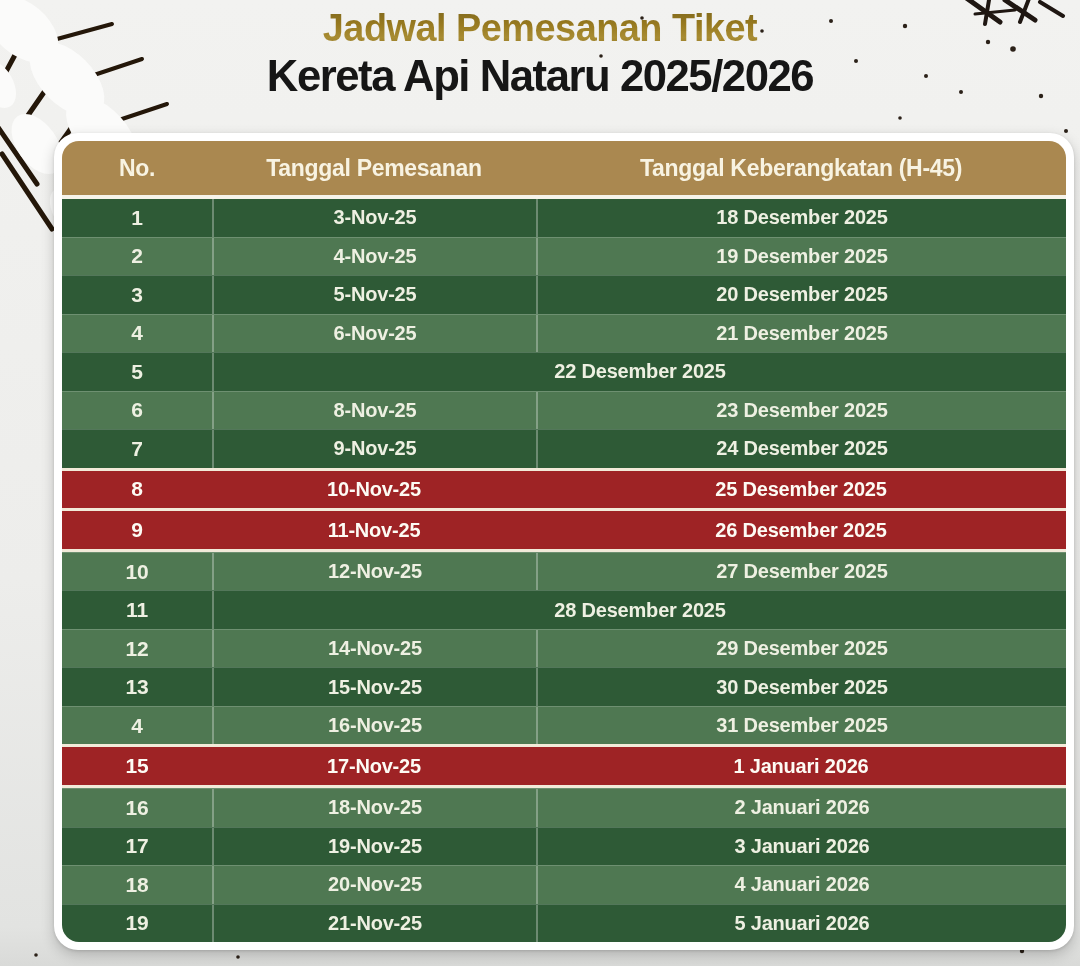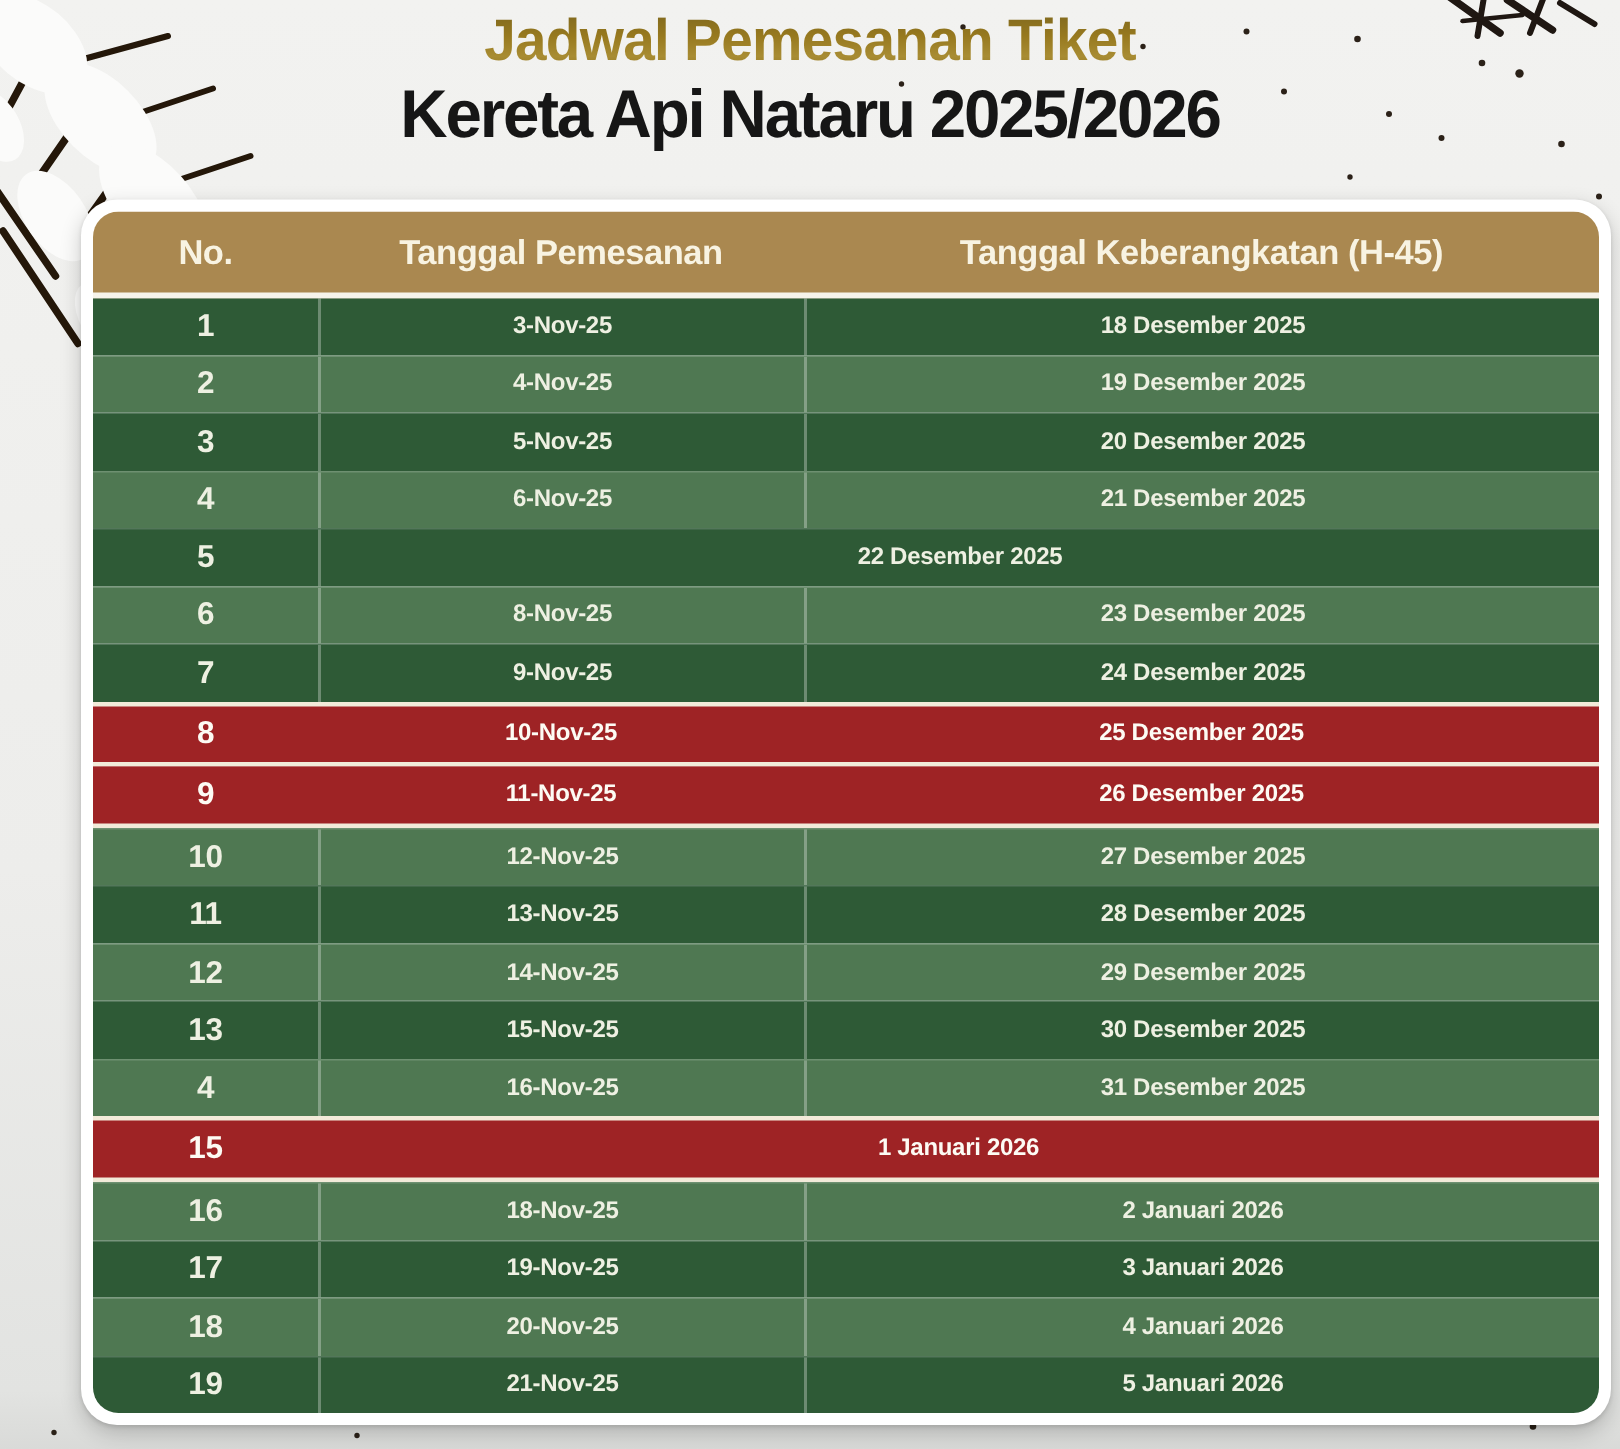--- a/index.html
+++ b/index.html
@@ -44,21 +44,21 @@
   }
   .tbody{flex:1;display:flex;flex-direction:column;}
   .row{flex:1 1 0;display:flex;box-sizing:border-box;min-height:0;}
   .row.dark{background:var(--greenDark,#2e5a36);}
   .row.light{background:var(--greenLight,#4f7852);}
   .row.red{background:var(--red,#9e2325);border-top:3px solid #f2ead9;border-bottom:3px solid #f2ead9;}
   .row.red + .row.red{border-top:0;}
   .row + .row:not(.red){border-top:1px solid rgba(255,255,255,0.18);}
   .cell{
     display:flex;align-items:center;justify-content:center;height:100%;
-    color:#eef0e2;font-weight:bold;font-size:16px;letter-spacing:-0.2px;box-sizing:border-box;
+    color:#eef0e2;font-weight:bold;font-size:20px;letter-spacing:-0.2px;box-sizing:border-box;
   }
   .row.red .cell{color:#fdfbf4;}
   .c1{width:150px;flex:0 0 150px;font-size:21px;}
   .c2{width:324px;flex:0 0 324px;}
   .c3{flex:1;}
   .h1{width:150px;flex:0 0 150px;}
   .h2{width:324px;flex:0 0 324px;}
   .h3{flex:1;}
   .row:not(.red) .c2,.row:not(.red) .c3{border-left:2px solid rgba(255,255,255,0.30);}
 </style>
@@ -189,40 +189,40 @@
       <div class="cell c2">11-Nov-25</div>
       <div class="cell c3">26 Desember 2025</div>
     </div>
           <div class="row light">
       <div class="cell c1">10</div>
       <div class="cell c2">12-Nov-25</div>
       <div class="cell c3">27 Desember 2025</div>
     </div>
           <div class="row dark">
       <div class="cell c1">11</div>
-      <div class="cell c2">13-Nov-25</div>
       <div class="cell c3">28 Desember 2025</div>
     </div>
           <div class="row light">
       <div class="cell c1">12</div>
       <div class="cell c2">14-Nov-25</div>
       <div class="cell c3">29 Desember 2025</div>
     </div>
           <div class="row dark">
       <div class="cell c1">13</div>
       <div class="cell c2">15-Nov-25</div>
       <div class="cell c3">30 Desember 2025</div>
     </div>
           <div class="row light">
       <div class="cell c1">4</div>
       <div class="cell c2">16-Nov-25</div>
       <div class="cell c3">31 Desember 2025</div>
     </div>
           <div class="row red">
       <div class="cell c1">15</div>
+      <div class="cell c2">17-Nov-25</div>
       <div class="cell c3">1 Januari 2026</div>
     </div>
           <div class="row light">
       <div class="cell c1">16</div>
       <div class="cell c2">18-Nov-25</div>
       <div class="cell c3">2 Januari 2026</div>
     </div>
           <div class="row dark">
       <div class="cell c1">17</div>
       <div class="cell c2">19-Nov-25</div>

